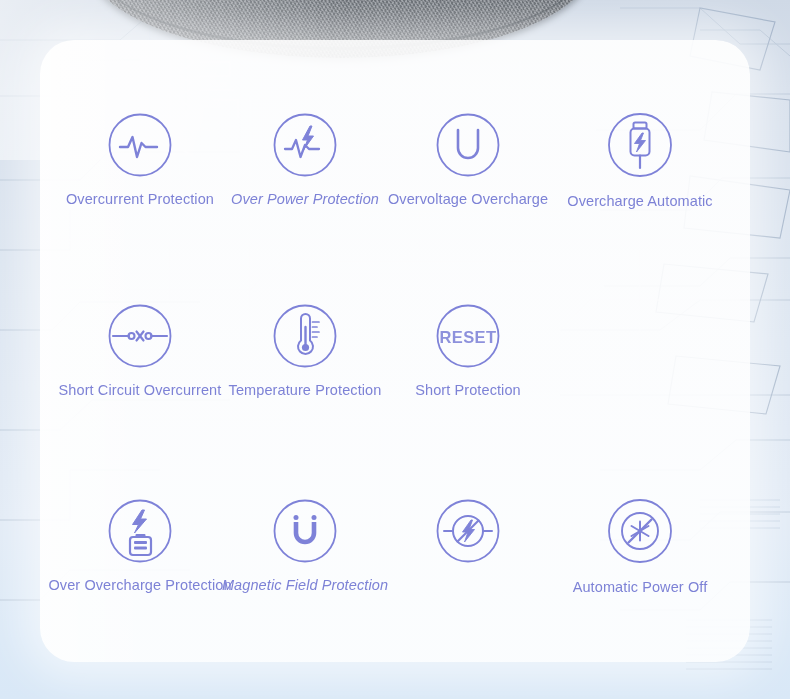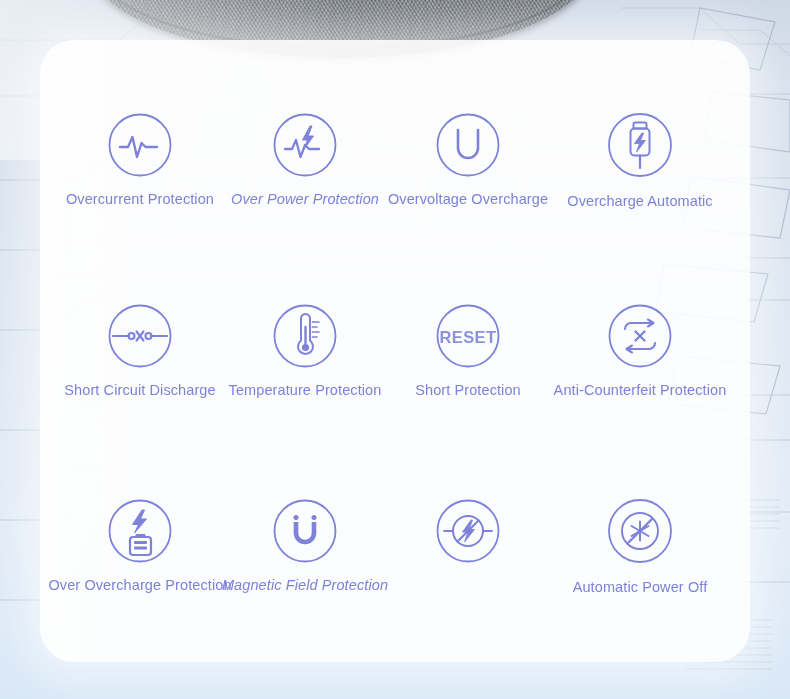--- a/index.html
+++ b/index.html
@@ -278,21 +278,21 @@
         <svg class="icon-circle blur-soft" viewBox="0 0 66 66">
           <circle cx="33" cy="33" r="30.5" fill="none" stroke="#7e82d8" stroke-width="1.8"></circle>
           <line x1="6" y1="33" x2="22" y2="33" stroke="#7e82d8" stroke-width="2.2" stroke-linecap="round"></line>
           <line x1="44" y1="33" x2="60" y2="33" stroke="#7e82d8" stroke-width="2.2" stroke-linecap="round"></line>
           <circle cx="24.5" cy="33" r="3" fill="none" stroke="#7e82d8" stroke-width="2.1"></circle>
           <circle cx="41.5" cy="33" r="3" fill="none" stroke="#7e82d8" stroke-width="2.1"></circle>
           <line x1="29.5" y1="28.5" x2="36.5" y2="37.5" stroke="#7e82d8" stroke-width="2.2" stroke-linecap="round"></line>
           <line x1="36.5" y1="28.5" x2="29.5" y2="37.5" stroke="#7e82d8" stroke-width="2.2" stroke-linecap="round"></line>
         </svg>
       </div>
-      <div class="label blur-soft">Short Circuit Discharge</div>
+      <div class="label blur-soft">Short Circuit Overcurrent</div>
     </div>
 
     <div class="cell" style="left:165px; top:263px;">
       <div class="icon-wrap">
         <svg class="icon-circle blur-soft" viewBox="0 0 66 66">
           <circle cx="33" cy="33" r="30.5" fill="none" stroke="#7e82d8" stroke-width="1.8"></circle>
           <path d="M29 15.5 a4.5 4.5 0 0 1 9 0 L38 37.5 a7.5 7.5 0 1 1 -9 0 Z" fill="none" stroke="#7e82d8" stroke-width="2"></path>
           <circle cx="33.5" cy="44.5" r="3.6" fill="#7e82d8"></circle>
           <line x1="33.5" y1="24" x2="33.5" y2="43" stroke="#7e82d8" stroke-width="2.4" stroke-linecap="round"></line>
           <g stroke="#7e82d8" stroke-width="1.7" stroke-linecap="round">
@@ -309,34 +309,20 @@
     <div class="cell" style="left:328px; top:263px;">
       <div class="icon-wrap">
         <svg class="icon-circle blur-mid" viewBox="0 0 66 66">
           <circle cx="33" cy="33" r="30.5" fill="none" stroke="#7e82d8" stroke-width="1.8"></circle>
           <text x="33" y="39.5" text-anchor="middle" font-family="'Liberation Sans', sans-serif" font-size="16.5" font-weight="600" letter-spacing="0.4" fill="#8d91dc">RESET</text>
         </svg>
       </div>
       <div class="label blur-soft">Short Protection</div>
     </div>
 
-    <div class="cell" style="left:500px; top:263px;">
-      <div class="icon-wrap">
-        <svg class="icon-circle blur-soft" viewBox="0 0 66 66">
-          <circle cx="33" cy="33" r="30.5" fill="none" stroke="#7e82d8" stroke-width="1.8"></circle>
-          <path d="M18 26 a6 6 0 0 1 6 -6 L45 20" fill="none" stroke="#7e82d8" stroke-width="2.1" stroke-linecap="round"></path>
-          <path d="M41 16.5 L46.5 20 L41 23.5" fill="none" stroke="#7e82d8" stroke-width="2.1" stroke-linecap="round" stroke-linejoin="round"></path>
-          <path d="M48 40 a6 6 0 0 1 -6 6 L21 46" fill="none" stroke="#7e82d8" stroke-width="2.1" stroke-linecap="round"></path>
-          <path d="M25 42.5 L19.5 46 L25 49.5" fill="none" stroke="#7e82d8" stroke-width="2.1" stroke-linecap="round" stroke-linejoin="round"></path>
-          <line x1="28.5" y1="28.5" x2="37.5" y2="37.5" stroke="#7e82d8" stroke-width="2.3" stroke-linecap="round"></line>
-          <line x1="37.5" y1="28.5" x2="28.5" y2="37.5" stroke="#7e82d8" stroke-width="2.3" stroke-linecap="round"></line>
-        </svg>
-      </div>
-      <div class="label blur-soft">Anti-Counterfeit Protection</div>
-    </div>
 
     <div class="cell" style="left:0px; top:458px;">
       <div class="icon-wrap">
         <svg class="icon-circle blur-soft" viewBox="0 0 66 66">
           <circle cx="33" cy="33" r="30.5" fill="none" stroke="#7e82d8" stroke-width="1.8"></circle>
           <path d="M35 12 L25.5 26.5 L31.5 26.5 L27.5 35 L39.5 21 L33.5 21 L37.5 12 Z" fill="#7e82d8" stroke="#7e82d8" stroke-width="1" stroke-linejoin="round"></path>
           <rect x="28.5" y="36" width="10" height="3" rx="1" fill="#7e82d8"></rect>
           <rect x="23" y="39" width="21" height="18" rx="3" fill="none" stroke="#7e82d8" stroke-width="2.2"></rect>
           <rect x="27" y="43" width="13" height="3" rx="1" fill="#7e82d8"></rect>
           <rect x="27" y="48.5" width="13" height="3" rx="1" fill="#7e82d8"></rect>

